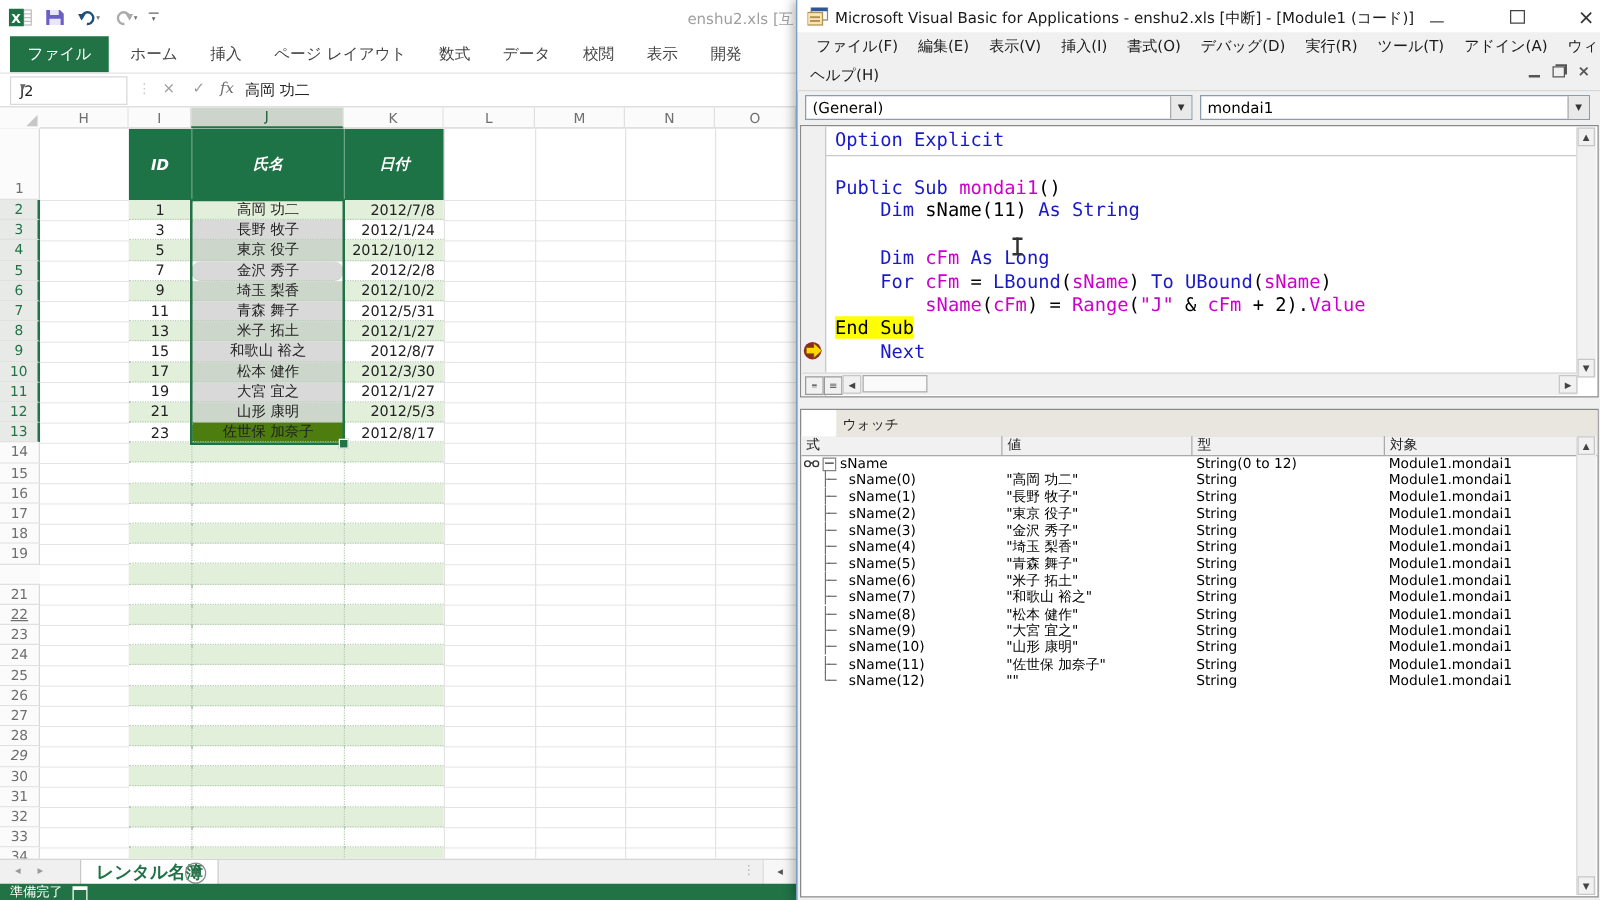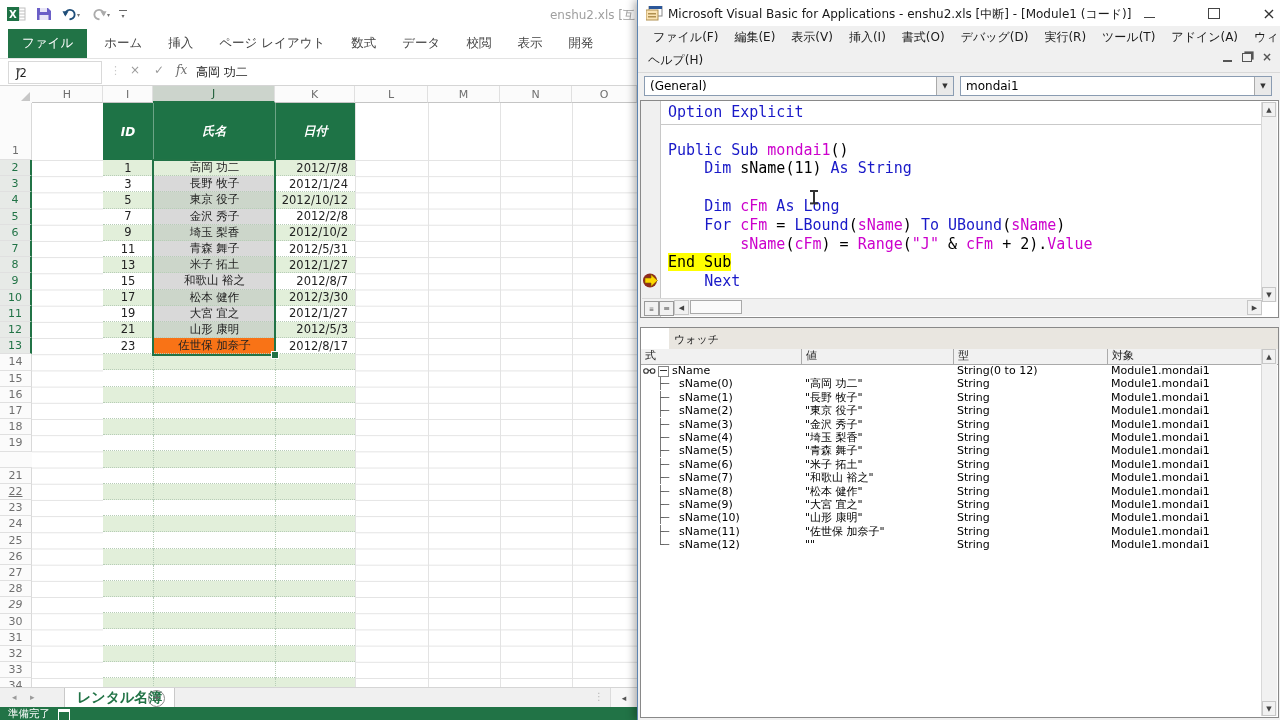--- a/index.html
+++ b/index.html
@@ -261,21 +261,21 @@
                 <div class="c-name" style="background: rgb(217, 217, 217);">長野 牧子</div>
                 <div class="c-date">2012/1/24</div>
               </div>
               <div class="trow" style="background: rgb(226, 239, 218);">
                 <div class="c-id">5</div>
                 <div class="c-name" style="background: rgb(204, 214, 202);">東京 役子</div>
                 <div class="c-date">2012/10/12</div>
               </div>
               <div class="trow" style="background: rgb(255, 255, 255);">
                 <div class="c-id">7</div>
-                <div class="c-name" style="background: rgb(217, 217, 217);">金沢 秀子</div>
+                <div class="c-name" style="background: rgb(217, 217, 217); border-radius: 8px;">金沢 秀子</div>
                 <div class="c-date">2012/2/8</div>
               </div>
               <div class="trow" style="background: rgb(226, 239, 218);">
                 <div class="c-id">9</div>
                 <div class="c-name" style="background: rgb(204, 214, 202);">埼玉 梨香</div>
                 <div class="c-date">2012/10/2</div>
               </div>
               <div class="trow" style="background: rgb(255, 255, 255);">
                 <div class="c-id">11</div>
                 <div class="c-name" style="background: rgb(217, 217, 217);">青森 舞子</div>
@@ -301,21 +301,21 @@
                 <div class="c-name" style="background: rgb(217, 217, 217);">大宮 宜之</div>
                 <div class="c-date">2012/1/27</div>
               </div>
               <div class="trow" style="background: rgb(226, 239, 218);">
                 <div class="c-id">21</div>
                 <div class="c-name" style="background: rgb(204, 214, 202);">山形 康明</div>
                 <div class="c-date">2012/5/3</div>
               </div>
               <div class="trow" style="background: rgb(255, 255, 255);">
                 <div class="c-id">23</div>
-                <div class="c-name" style="background: #f97316;">佐世保 加奈子</div>
+                <div class="c-name" style="background: #4d7c0f;">佐世保 加奈子</div>
                 <div class="c-date">2012/8/17</div>
               </div>
               <div class="trow" style="background: rgb(226, 239, 218);">
                 <div class="c-id"></div>
                 <div class="c-name"></div>
                 <div class="c-date"></div>
               </div>
               <div class="trow" style="background: rgb(255, 255, 255);">
                 <div class="c-id"></div>
                 <div class="c-name"></div>

